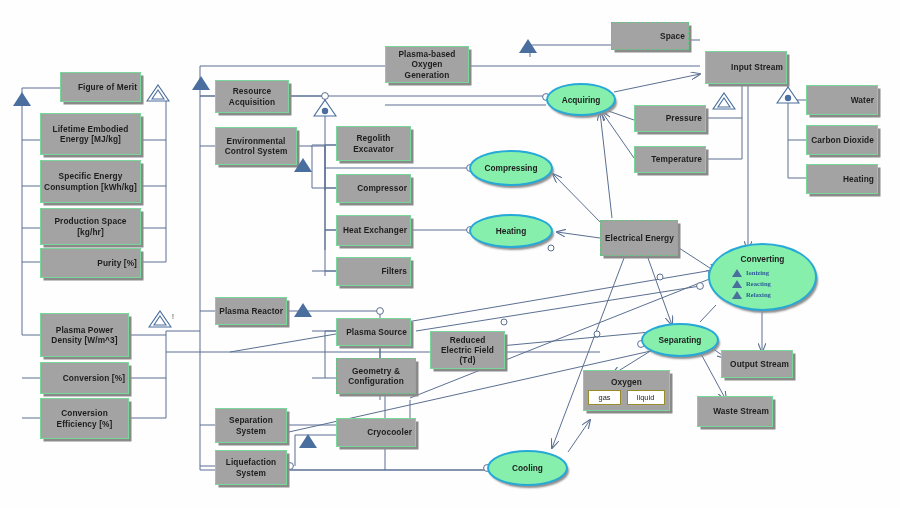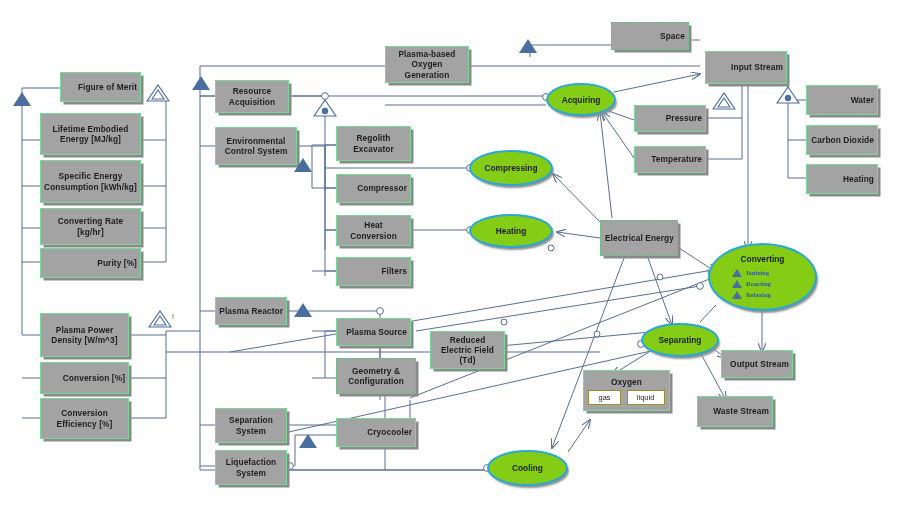--- a/index.html
+++ b/index.html
@@ -27,21 +27,21 @@
   .node.dashed{border-style:dashed;border-color:#62c57f;}
   .node.container{display:block;}
   .node .ctitle{display:block;text-align:center;padding-top:4px;font-size:8.3px;font-weight:bold;}
 
   
   .ellipse{
     position:absolute;
     box-sizing:border-box;
     border:2px solid #27a9d8;
     border-radius:50%;
-    background:#84cc16;
+    background:#86efac;
     display:flex;align-items:center;justify-content:center;
     font-size:8.3px;font-weight:bold;color:#1d1d1d;
     box-shadow:2px 3px 2px -1px #8f8f8f;
     z-index:4;
   }
   .ellipse.tall{display:block;}
   .ellipse .etitle{display:block;text-align:center;margin-top:9px;font-size:8.3px;font-weight:bold;}
   .sub-list{margin:3px 0 0 22px;}
   .sub-row{display:flex;align-items:center;gap:4px;height:11px;}
   .sub-row .lbl{font-size:6.6px;font-weight:bold;color:#2e5c9a;font-family:"Liberation Serif",serif;}
@@ -282,21 +282,21 @@
   <div class="node" style="left:60px;top:72px;width:81px;height:30px;">
     <span>Figure of Merit</span>
   </div>
   <div class="node" style="left:40px;top:113px;width:101px;height:42px;">
     <span>Lifetime Embodied Energy [MJ/kg]</span>
   </div>
   <div class="node" style="left:40px;top:160px;width:101px;height:43px;">
     <span>Specific Energy Consumption [kWh/kg]</span>
   </div>
   <div class="node" style="left:40px;top:208px;width:101px;height:37px;">
-    <span>Converting Rate [kg/hr]</span>
+    <span>Production Space [kg/hr]</span>
   </div>
   <div class="node" style="left:40px;top:248px;width:101px;height:30px;">
     <span>Purity [%]</span>
   </div>
   <div class="node" style="left:40px;top:313px;width:89px;height:44px;">
     <span>Plasma Power Density [W/m^3]</span>
   </div>
   <div class="node" style="left:40px;top:362px;width:89px;height:32px;">
     <span>Conversion [%]</span>
   </div>
@@ -323,21 +323,21 @@
     <span>Liquefaction System</span>
   </div>
 
   <div class="node" style="left:336px;top:126px;width:75px;height:35px;">
     <span>Regolith Excavator</span>
   </div>
   <div class="node" style="left:336px;top:174px;width:75px;height:29px;">
     <span>Compressor</span>
   </div>
   <div class="node" style="left:336px;top:215px;width:75px;height:31px;">
-    <span>Heat Conversion</span>
+    <span>Heat Exchanger</span>
   </div>
   <div class="node" style="left:336px;top:257px;width:75px;height:29px;">
     <span>Filters</span>
   </div>
   <div class="node" style="left:336px;top:318px;width:75px;height:28px;">
     <span>Plasma Source</span>
   </div>
   <div class="node dashed" style="left:336px;top:358px;width:80px;height:36px;">
     <span>Geometry &amp; Configuration</span>
   </div>

